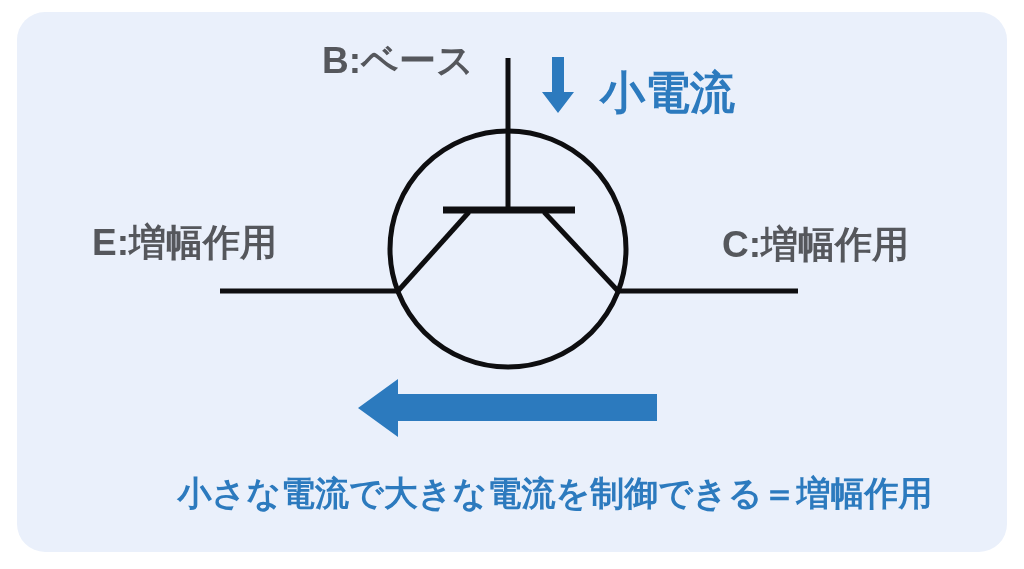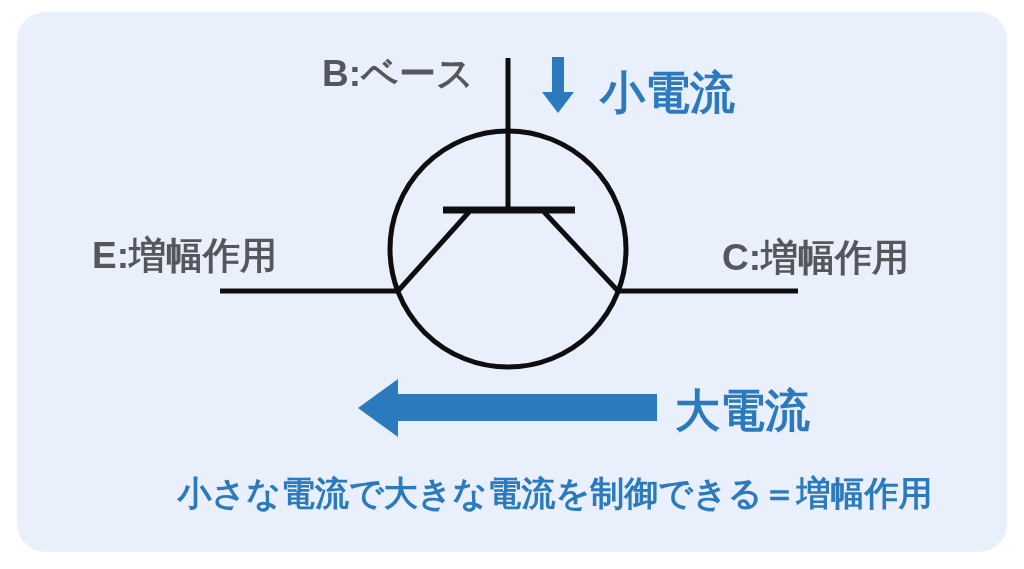--- a/index.html
+++ b/index.html
@@ -16,21 +16,21 @@
     background:#eaf0fb;
     border-radius:28px;
   }
   .diagram-svg{position:absolute;left:0;top:0;width:1024px;height:569px;}
   .lbl{
     position:absolute;
     font-weight:700;
     line-height:1;
     white-space:nowrap;
   }
-  .lbl-gray{color:#55575c;font-size:37px;margin-top:13px;}
+  .lbl-gray{color:#55575c;font-size:37px;}
   .lbl-blue{color:#2c7abe;font-size:45px;}
   .caption{
     position:absolute;left:17px;top:476px;width:990px;
     text-align:center;
     font-weight:700;
     font-size:34px;
     color:#2c7abe;
     line-height:1;
     white-space:nowrap;
     padding-left:43px;
@@ -65,17 +65,16 @@
   </svg>
 
   <div class="lbl lbl-gray" style="left:322px;top:42px;">B:ベース</div>
 
   <div class="lbl lbl-gray" style="left:92px;top:224px;">E:増幅作用</div>
 
   <div class="lbl lbl-gray" style="left:722px;top:226px;">C:増幅作用</div>
 
   <div class="lbl lbl-blue" style="left:600px;top:70px;">小電流</div>
 
-  <div class="lbl lbl-blue" style="left:675px;top:388px;">大電流</div>
 
   <div class="caption">小さな電流で大きな電流を制御できる＝増幅作用</div>
 
 </div>
 
 </body></html>

